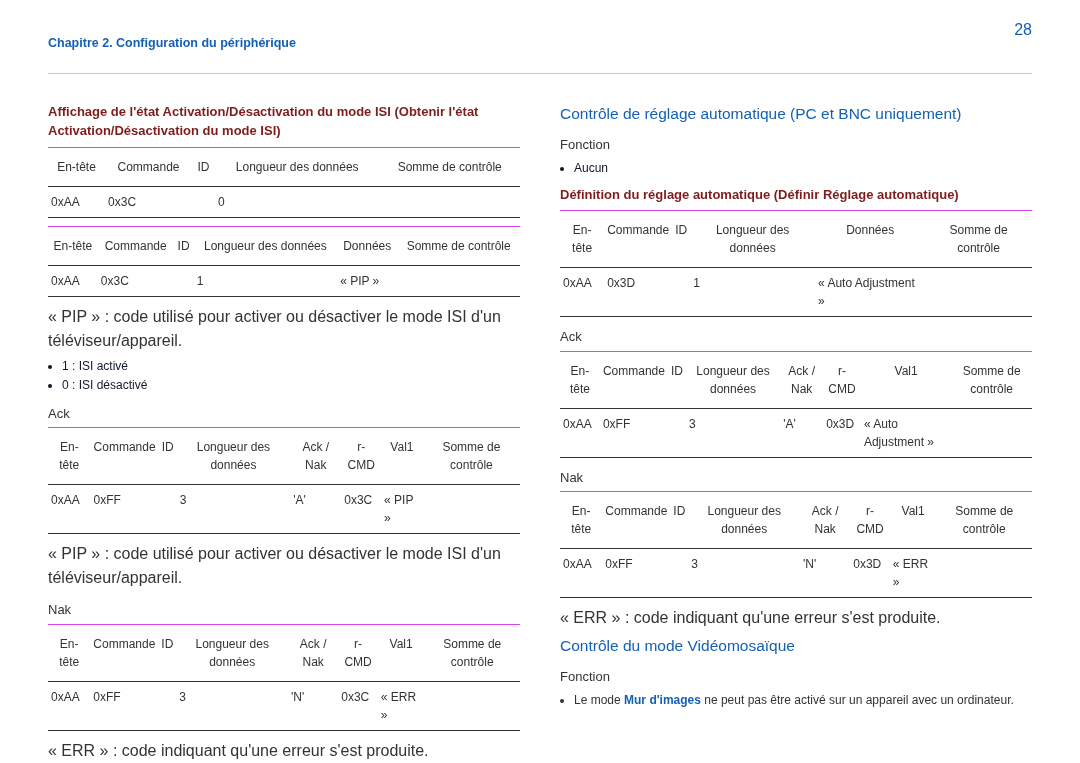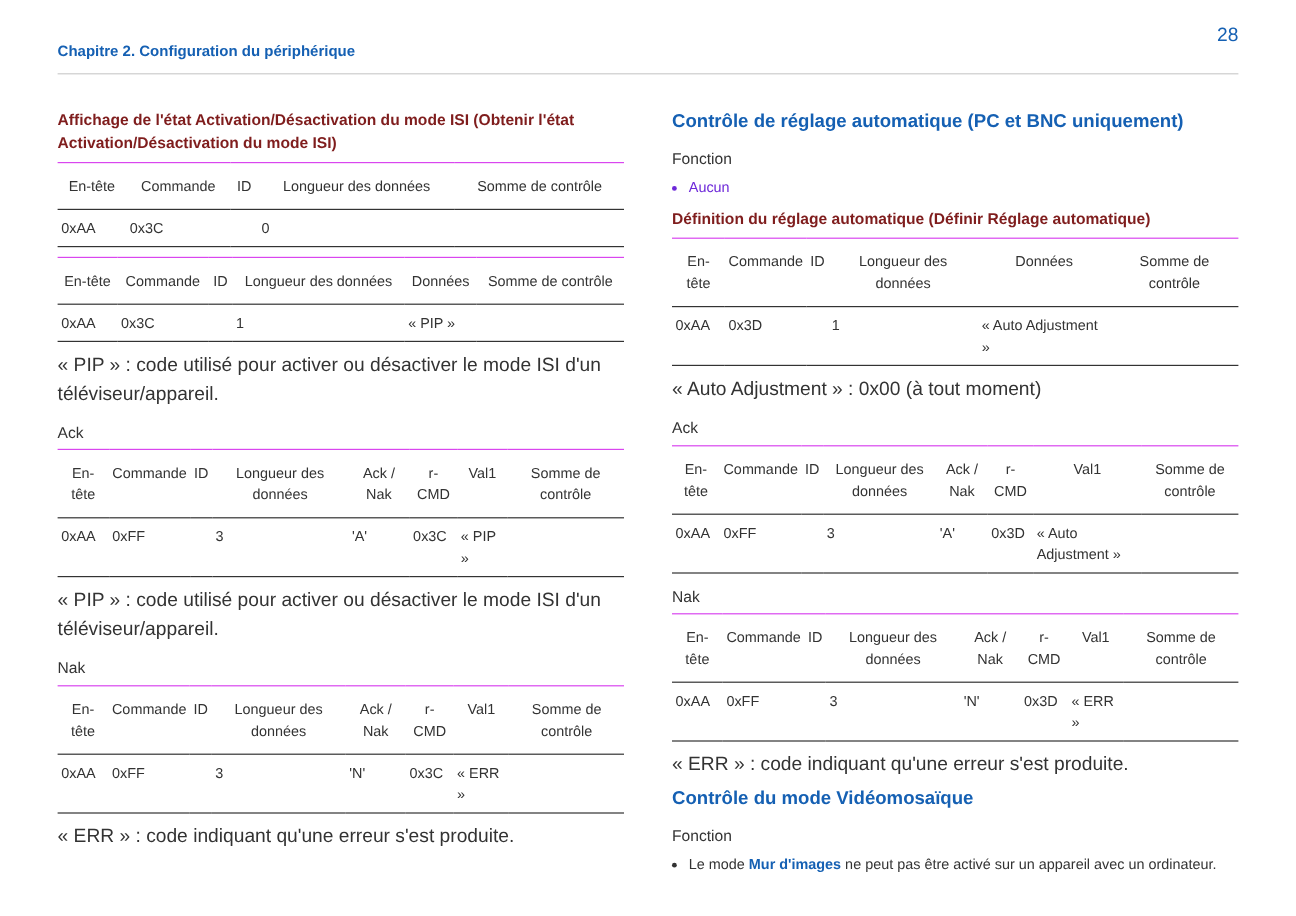--- a/index.html
+++ b/index.html
@@ -1,29 +1,29 @@
 <!DOCTYPE html>
 <html><head>
 <meta charset="utf-8">
 <style>
 html,body{margin:0;padding:0;background:#fff;font-family:Arial,Helvetica,sans-serif;color:#333;font-size:12px;line-height:1.5}
 .page{width:1080px;height:763px;box-sizing:border-box;padding:34px 48px 24px 48px;position:relative}
 .pagenum{position:absolute;top:18px;right:48px;font-size:16px;color:#1560b3}
-.chapter{color:#1560b3;font-size:12.5px;font-weight:bold;border-bottom:1px solid #ccc;padding-bottom:8px;margin-bottom:28px}
+.chapter{color:#1560b3;font-size:12.5px;font-weight:bold;border-bottom:1px solid #ccc;padding-bottom:20px;margin-bottom:28px}
 .cols{display:flex;gap:40px}
 .col{flex:1;min-width:0}
 h3{font-size:13px;font-weight:bold;margin:0 0 6px 0;color:#7f1d1d}
 h4{font-size:13px;font-weight:normal;margin:10px 0 4px 0}
-.blue{color:#1560b3;font-size:15.5px;font-weight:bold;margin:0 0 10px 0}
+.blue{color:#1560b3;font-size:15.5px;font-weight:normal;margin:0 0 10px 0}
 table{border-collapse:collapse;width:100%;margin:4px 0 8px 0;font-size:12px}
 th{font-weight:normal;text-align:center;border-top:1px solid #d946ef;border-bottom:1px solid #333;padding:10px 3px;color:#333;vertical-align:top}
 td{padding:6px 3px;border-bottom:1px solid #333;vertical-align:top}
 .note{margin:4px 0;font-size:16px}
 ul.bul{margin:2px 0 8px 0;padding-left:14px}
-ul.bul li{color:#6d28d9;margin:1px 0}
+ul.bul li{color:#0f172a;margin:1px 0}
 ul.bul li.dark{color:#333}
 a.inlinelink{color:#1560b3;text-decoration:none;font-weight:bold}
 </style>
 </head>
 <body>
 <div class="page">
 <div class="pagenum">28</div>
 <div class="chapter">Chapitre 2. Configuration du périphérique</div>
 <div class="cols">
 
@@ -67,20 +67,24 @@
 <td>0xAA</td>
 <td>0x3C</td>
 <td></td>
 <td>1</td>
 <td>« PIP »</td>
 <td></td>
 </tr>
           </tbody>
 </table>
 <div class="note">« PIP » : code utilisé pour activer ou désactiver le mode ISI d'un téléviseur/appareil.</div>
+<ul class="bul">
+<li>1 : ISI activé</li>
+<li>0 : ISI désactivé</li>
+</ul>
 
 <h4>Ack</h4>
 <table>
 <thead>
             <tr>
 <th>En-tête</th>
 <th>Commande</th>
 <th>ID</th>
 <th>Longueur des données</th>
 <th>Ack / Nak</th>
@@ -158,21 +162,20 @@
             <tr>
 <td>0xAA</td>
 <td>0x3D</td>
 <td></td>
 <td>1</td>
 <td>« Auto Adjustment »</td>
 <td></td>
 </tr>
           </tbody>
 </table>
-<div class="note">« Auto Adjustment » : 0x00 (à tout moment)</div>
 
 <h4>Ack</h4>
 <table>
 <thead>
             <tr>
 <th>En-tête</th>
 <th>Commande</th>
 <th>ID</th>
 <th>Longueur des données</th>
 <th>Ack / Nak</th>

